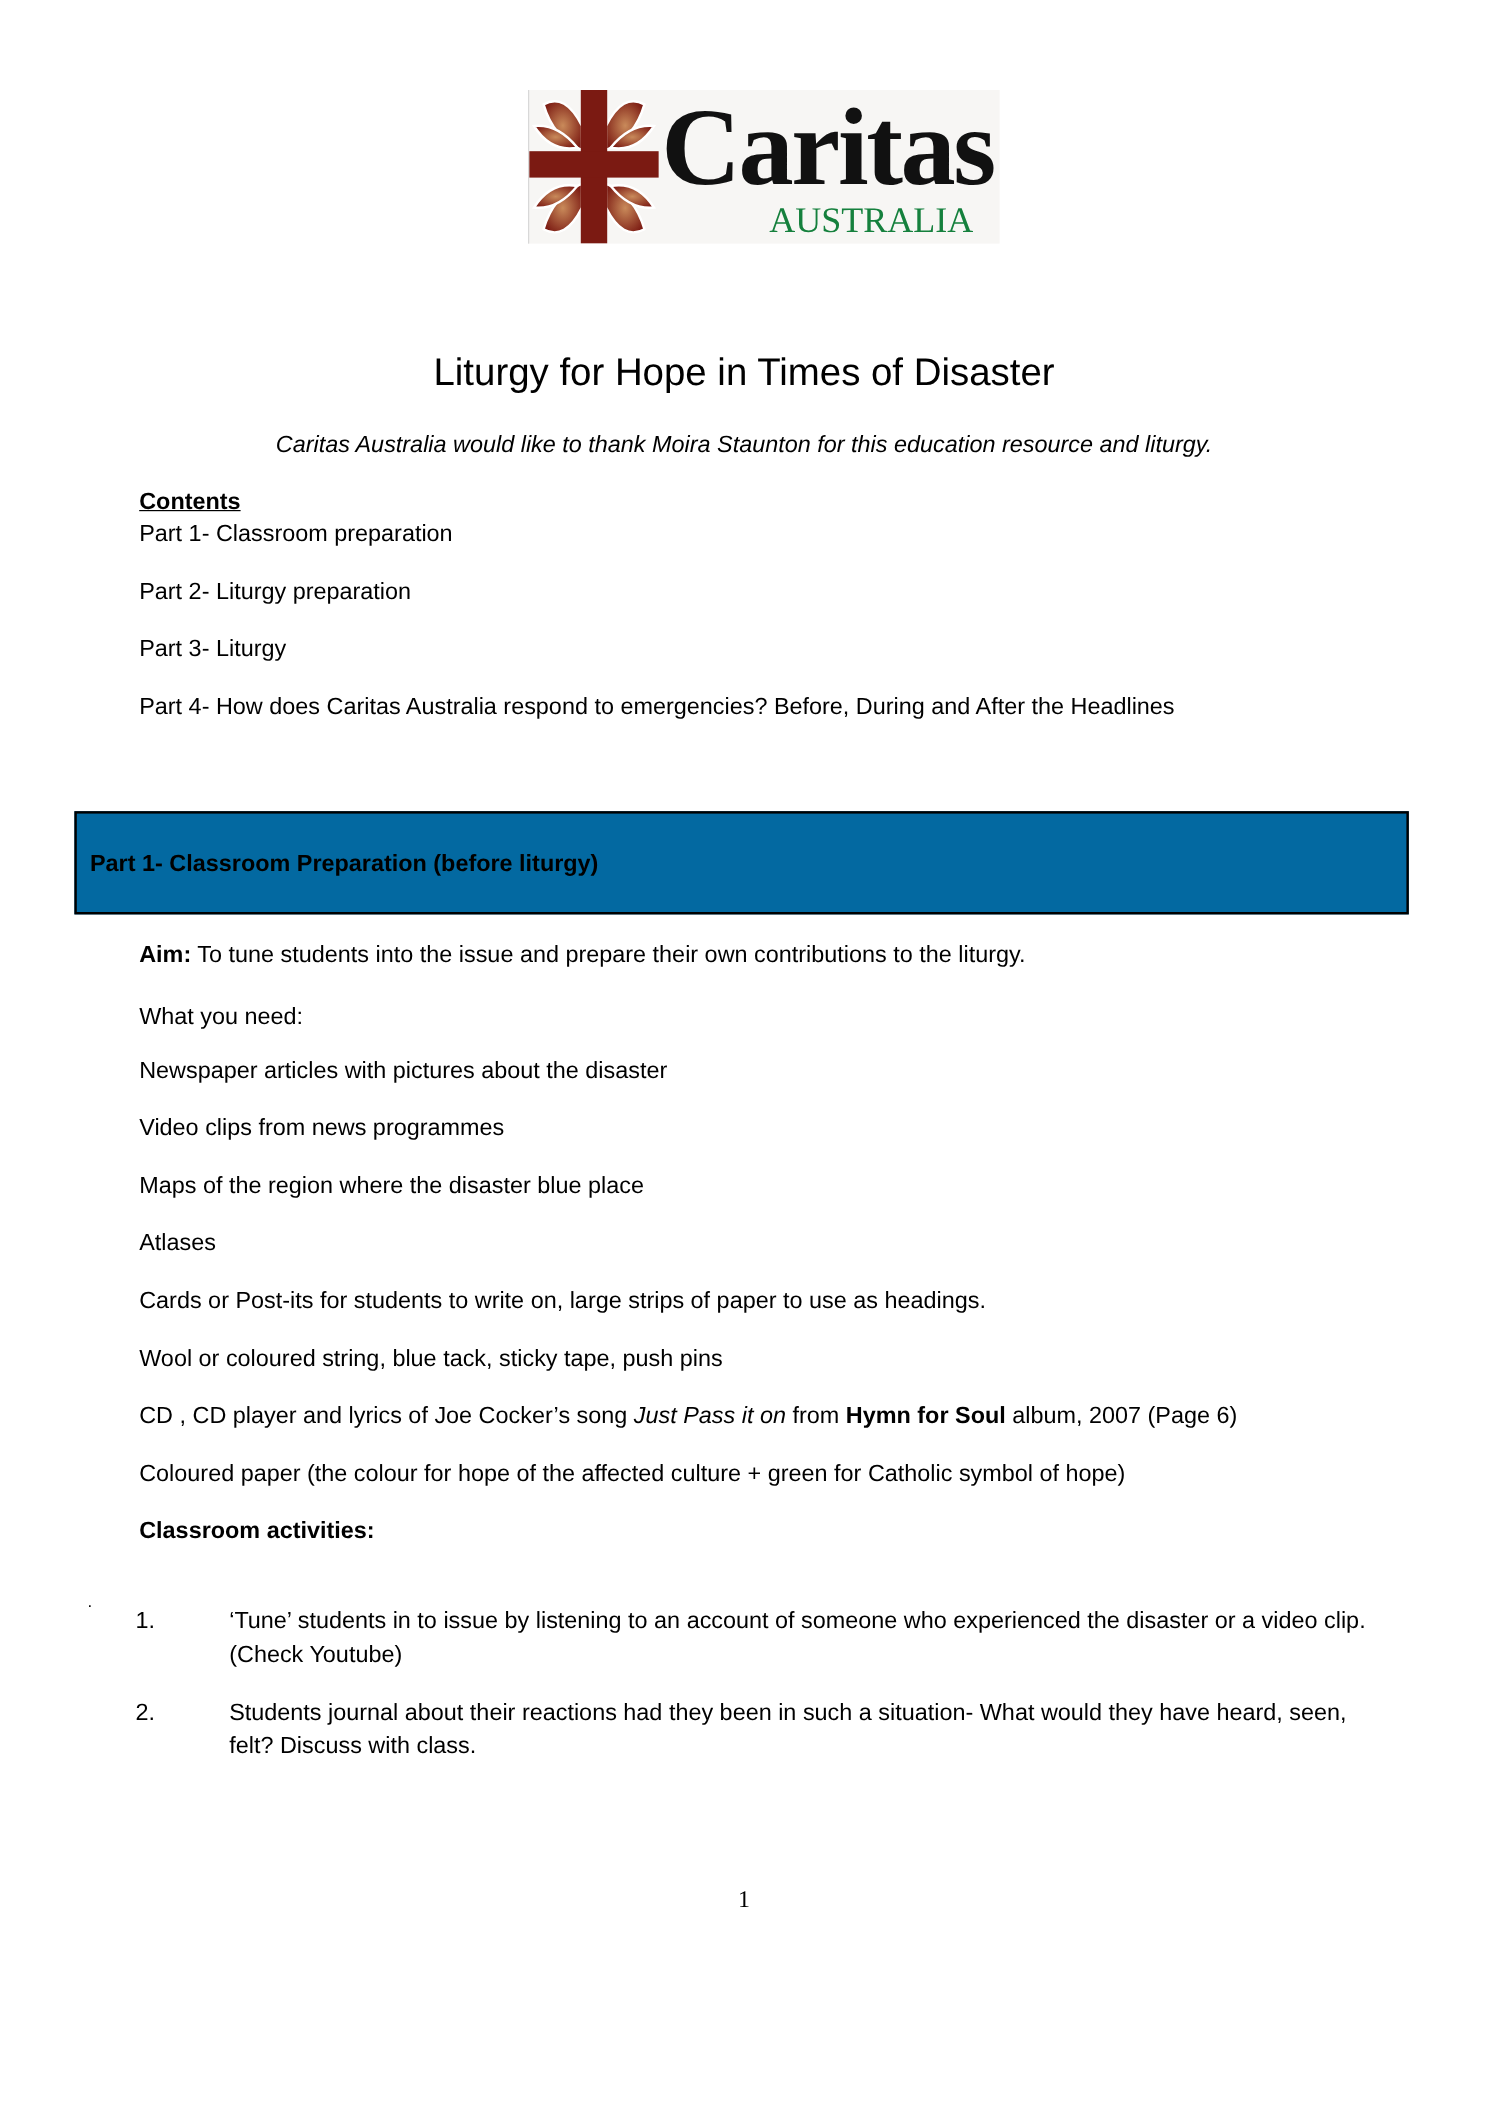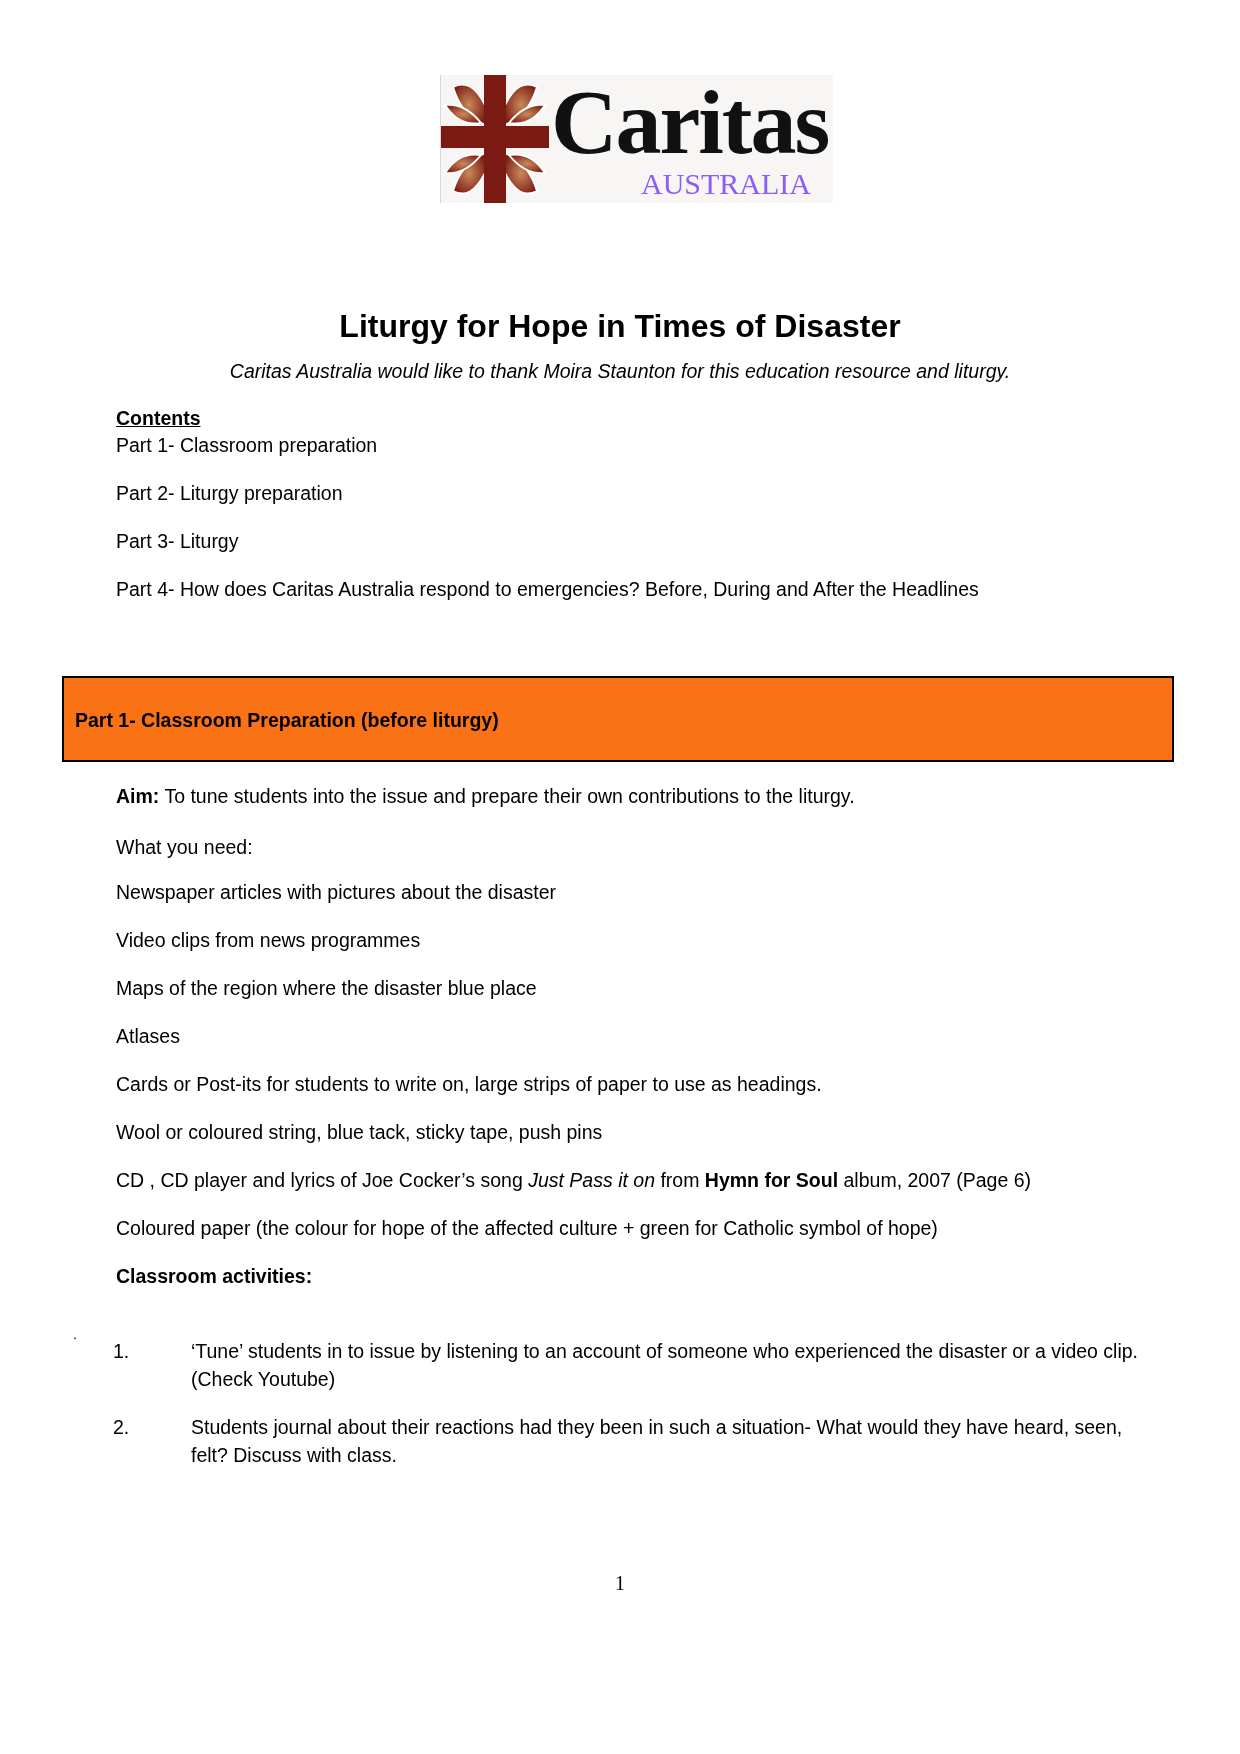--- a/index.html
+++ b/index.html
@@ -5,26 +5,26 @@
   html, body { margin:0; padding:0; background:#ffffff; }
   body { width:1240px; height:1754px; position:relative; overflow:hidden;
          font-family:"Liberation Sans", sans-serif; color:#000; }
   .abs { position:absolute; white-space:nowrap; }
   .line { font-size:19.5px; left:75px;margin-left:41px; }
   .logo { position:absolute; left:440px; top:75px; width:360px; height:128px;
           background:#f7f6f4; border-left:1px solid #d8d8d8;padding-left:32px; }
   .logo-word { position:absolute; left:110px; top:-6px; font-family:"Liberation Serif", serif;
                font-weight:bold; font-size:92px; color:#111; letter-spacing:-2px; }
   .logo-sub { position:absolute; left:200px; top:92px; font-family:"Liberation Serif", serif;
-              font-size:30px; color:#8b5cf6; letter-spacing:0px; }
-  .title { left:0; width:1240px; text-align:center; top:292px; font-size:32px; font-weight:bold;margin-top:16px; }
+              font-size:30px; color:#15803d; letter-spacing:0px; }
+  .title { left:0; width:1240px; text-align:center; top:292px; font-size:32px; font-weight:normal; }
   .subtitle { left:0; width:1240px; text-align:center; top:360px; font-size:19.5px; font-style:italic; }
   .contents-h { top:407px; font-weight:bold; text-decoration:underline; }
   .part-box { position:absolute; left:62px; top:676px; width:1112px; height:86px;
-              background:#f97316; border:2px solid #000; box-sizing:border-box; }
+              background:#0369a1; border:2px solid #000; box-sizing:border-box; }
   .part-box span { position:absolute; left:11px; top:31px; font-size:19.5px; font-weight:bold; }
   .list-num { font-size:19.5px; }
   .pagenum { left:0; width:1240px; text-align:center; top:1572px; font-family:"Liberation Serif", serif; font-size:20px; }
 </style>
 </head>
 <body>
 
 <div class="logo">
   <svg width="108" height="128" viewBox="0 0 108 128" style="position:absolute;left:0;top:0;">
     <defs>

